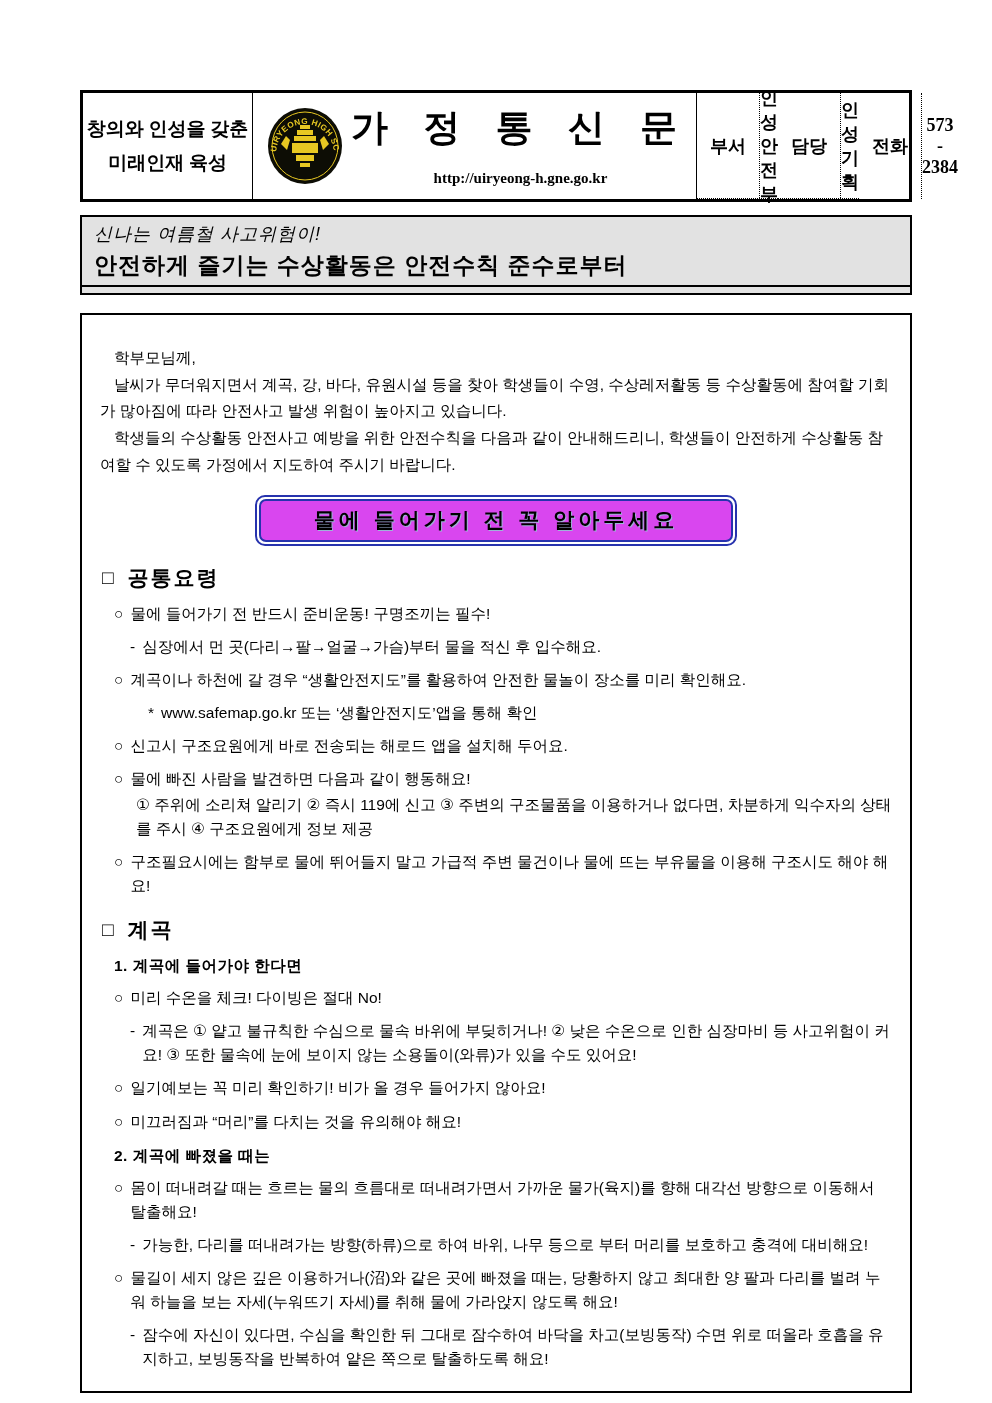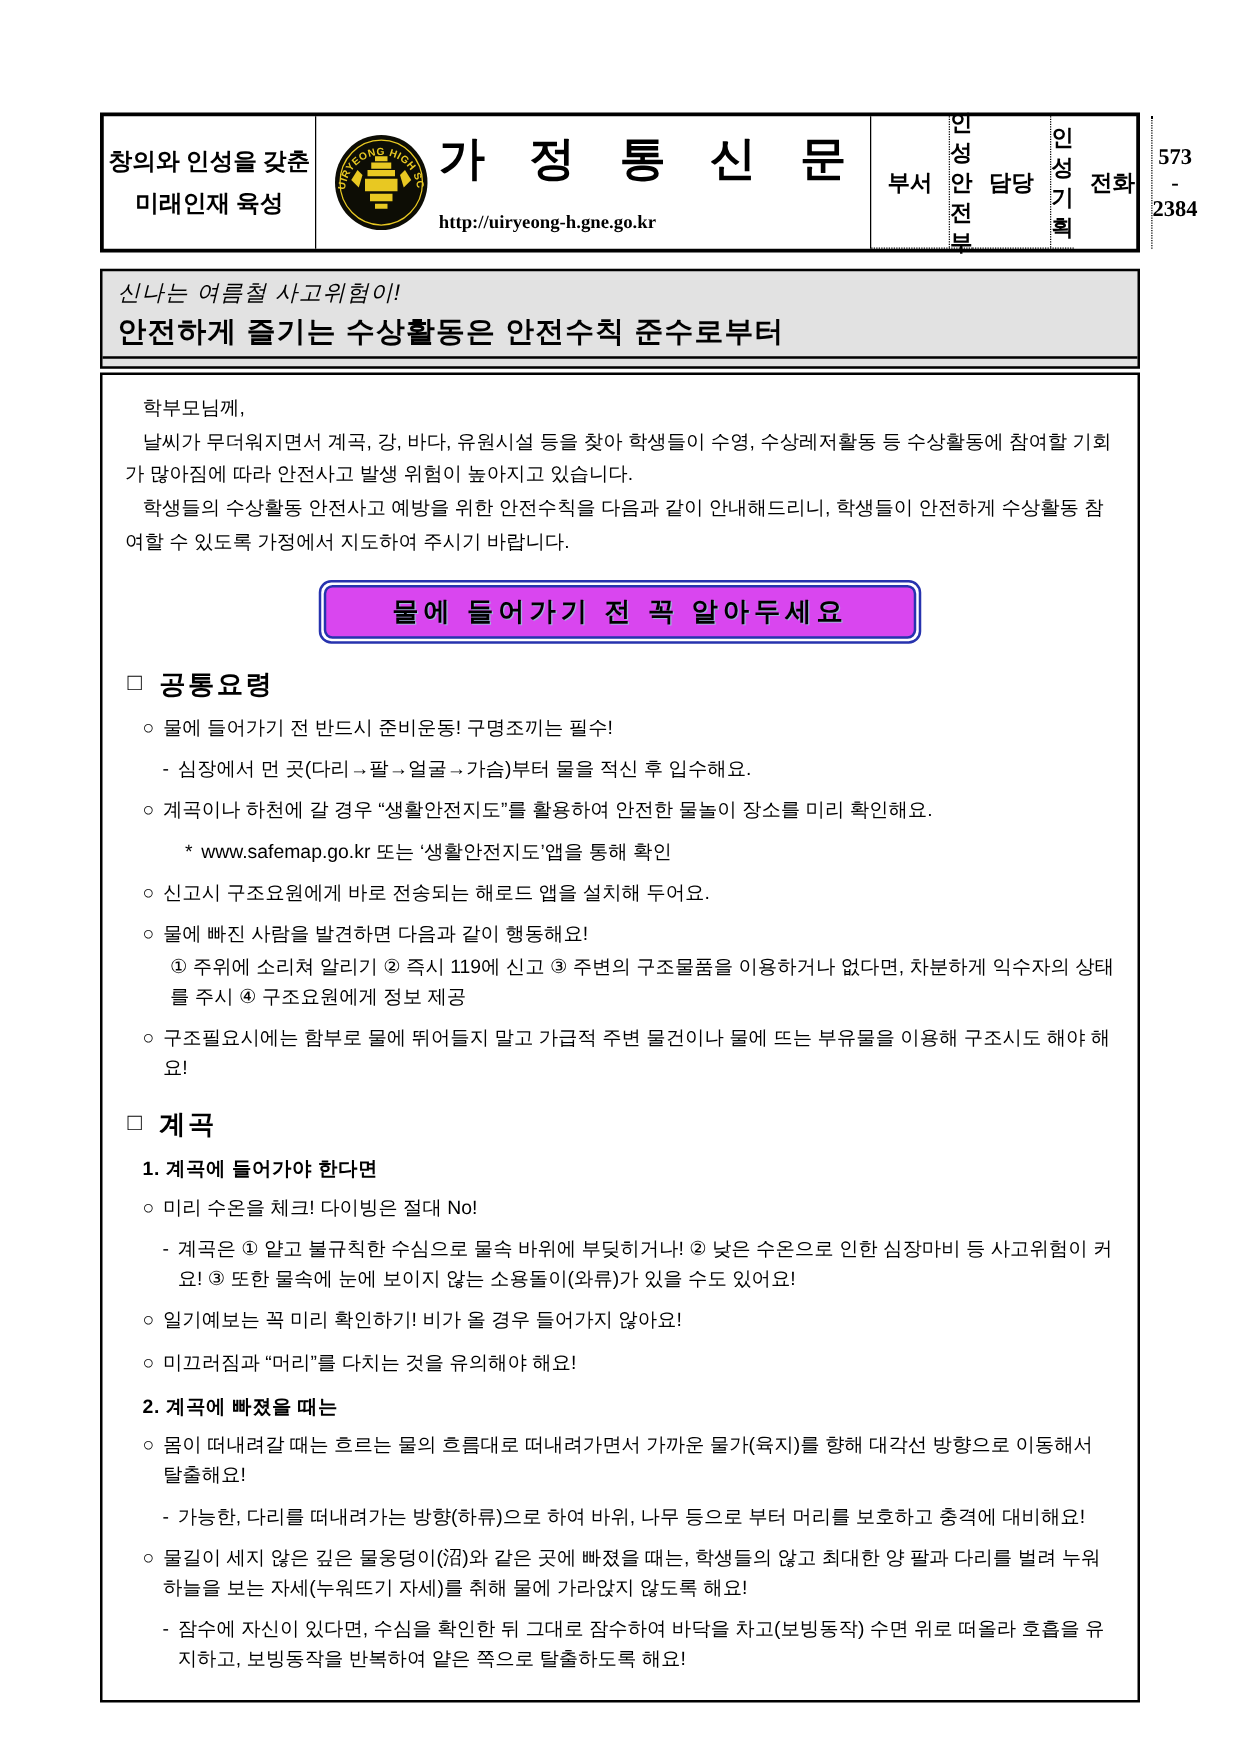--- a/index.html
+++ b/index.html
@@ -6,37 +6,37 @@
   body{width:992px;height:1403px;font-family:"Liberation Sans","DejaVu Sans",sans-serif;color:#000;}
   .page{position:relative;width:992px;height:1403px;overflow:hidden;}
   .content{position:absolute;left:80px;top:90px;width:832px;}
 
   
   .hdr{display:flex;border:3px solid #000;height:112px;box-sizing:border-box;background:#fff;}
   .hdr-left{width:212px;border-right:1.5px solid #000;display:flex;flex-direction:column;justify-content:center;align-items:center;gap:8px;
     font-family:"Liberation Serif","DejaVu Serif",serif;font-weight:bold;font-size:19px;}
   .hdr-center{flex:1;display:flex;align-items:center;padding:0 6px;border-right:1.5px solid #000;}
   .logo-wrap{width:92px;display:flex;justify-content:center;}
-  .hdr-titles{flex:1;display:flex;flex-direction:column;align-items:flex-start;justify-content:center;gap:12px;}
+  .hdr-titles{flex:1;display:flex;flex-direction:column;align-items:center;justify-content:center;gap:12px;}
   .main-title{font-family:"Liberation Serif","DejaVu Serif",serif;font-weight:bold;font-size:37px;letter-spacing:13px;white-space:nowrap;line-height:1.25;}
   .hdr-url{font-family:"Liberation Serif","DejaVu Serif",serif;font-weight:bold;font-size:15px;margin-top:6px;}
   .hdr-info{width:212px;display:flex;flex-direction:row;}
   .info-row{flex:1;display:flex;align-items:center;border-bottom:1.5px dotted #000;
     font-family:"Liberation Serif","DejaVu Serif",serif;font-weight:bold;font-size:18px;}
   .info-row:last-child{border-bottom:none;}
   .info-label{width:62px;text-align:center;border-right:1.5px dotted #000;align-self:stretch;display:flex;align-items:center;justify-content:center;}
   .info-value{flex:1;text-align:center;}
 
   
   .banner{margin-top:13px;border:2px solid #000;background:#e2e2e2;padding:5px 10px 6px 10px;box-sizing:border-box;}
   .banner-sub{font-style:italic;font-size:18px;letter-spacing:1px;padding-left:2px;}
   .banner-title{font-weight:bold;font-size:23px;margin-top:4px;letter-spacing:1px;border-bottom:2px solid #000;padding-bottom:4px;margin-left:-10px;margin-right:-10px;padding-left:12px;}
 
   
-  .mainbox{margin-top:3px;border:2px solid #000;padding:14px 18px 20px 18px;box-sizing:border-box;min-height:1012px;}
+  .mainbox{margin-top:18px;border:2px solid #000;padding:30px 18px 20px 18px;box-sizing:border-box;min-height:1012px;}
   .para{font-size:15.5px;line-height:1.72;text-indent:14px;margin:0;}
   .para+.para{margin-top:0;}
 
   
   .callout-outer{width:474px;margin:17px auto 6px auto;border:2px solid #2733ae;border-radius:10px;padding:2px;background:#fff;}
   .callout-inner{border:2px solid #2733ae;border-radius:7px;background:#d946ef;text-align:center;padding:5px 0 6px 0;
     font-weight:bold;font-size:21px;letter-spacing:4px;text-shadow:1px 1px 0 #9fb3d8;}
 
   
   .sec-head{display:flex;align-items:center;gap:12px;margin:18px 0 10px 2px;font-weight:bold;font-size:21px;letter-spacing:2px;}
@@ -187,21 +187,21 @@
       <div class="li lvl0">
         <span class="mk">○</span>
         <span class="txt">몸이 떠내려갈 때는 흐르는 물의 흐름대로 떠내려가면서 가까운 물가(육지)를 향해 대각선 방향으로 이동해서 탈출해요!</span>
       </div>
       <div class="li lvl1">
         <span class="mk">-</span>
         <span class="txt">가능한, 다리를 떠내려가는 방향(하류)으로 하여 바위, 나무 등으로 부터 머리를 보호하고 충격에 대비해요!</span>
       </div>
       <div class="li lvl0">
         <span class="mk">○</span>
-        <span class="txt">물길이 세지 않은 깊은 물웅덩이(沼)와 같은 곳에 빠졌을 때는, 학생들의 않고 최대한 양 팔과 다리를 벌려 누워 하늘을 보는 자세(누워뜨기 자세)를 취해 물에 가라앉지 않도록 해요!</span>
+        <span class="txt">물길이 세지 않은 깊은 이용하거나(沼)와 같은 곳에 빠졌을 때는, 당황하지 않고 최대한 양 팔과 다리를 벌려 누워 하늘을 보는 자세(누워뜨기 자세)를 취해 물에 가라앉지 않도록 해요!</span>
       </div>
       <div class="li lvl1">
         <span class="mk">-</span>
         <span class="txt">잠수에 자신이 있다면, 수심을 확인한 뒤 그대로 잠수하여 바닥을 차고(보빙동작) 수면 위로 떠올라 호흡을 유지하고, 보빙동작을 반복하여 얕은 쪽으로 탈출하도록 해요!</span>
       </div>
 
     </div>
   </div>
 </div>
 

